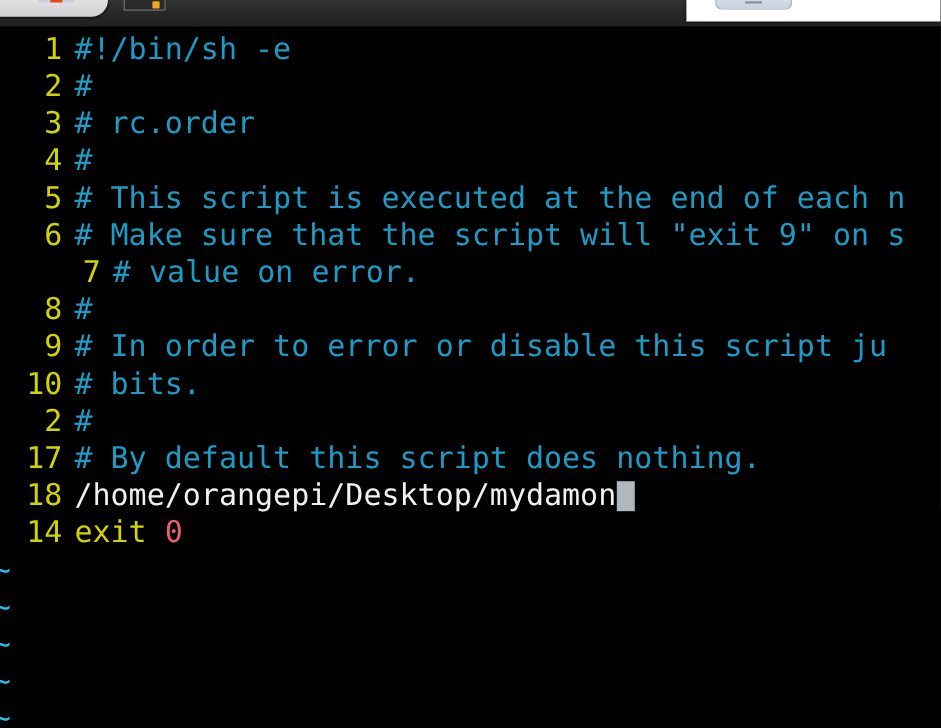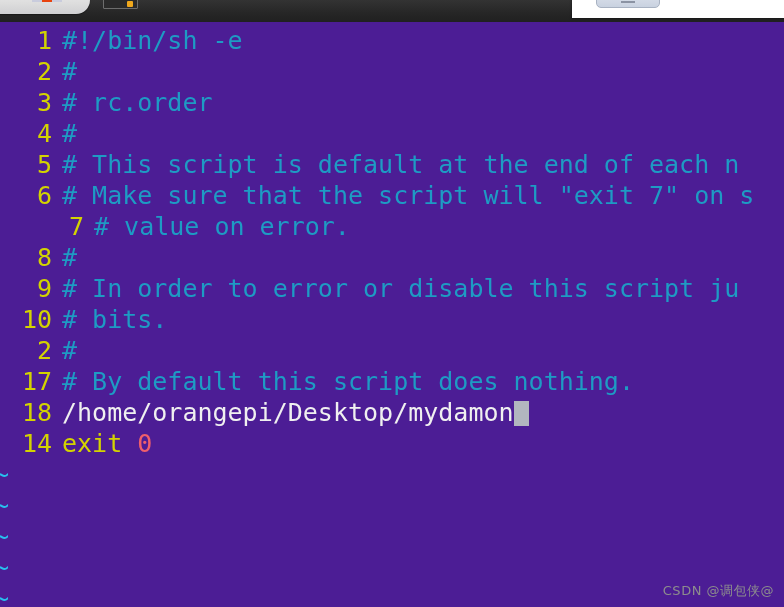--- a/index.html
+++ b/index.html
@@ -95,21 +95,21 @@
     left: 24px; top: 10px;
     width: 14px; height: 2px;
     background: #8b93a3;
   }
 
   
   #editor {
     position: absolute;
     left: 0; top: 22px;
     width: 784px; height: 585px;
-    background: #4c1d95;
+    background: #000000;
     overflow: hidden;
   }
   .code-line {
     position: absolute;
     left: 0;
     height: 31px;
     line-height: 31px;
     white-space: pre;
     font-size: 25px;
     letter-spacing: 0px;
@@ -173,34 +173,33 @@
     <div class="wm-right-panel"></div>
     <div class="wm-right-button"></div>
   </div>
 
   <div id="editor">
     <div id="code-area">
         <div class="code-line" style="top: 3px;"><span class="lineno">1</span><span class="gap"></span><span class="comment">#!/bin/sh -e</span></div>
         <div class="code-line" style="top: 34px;"><span class="lineno">2</span><span class="gap"></span><span class="comment">#</span></div>
         <div class="code-line" style="top: 65px;"><span class="lineno">3</span><span class="gap"></span><span class="comment"># rc.order</span></div>
         <div class="code-line" style="top: 96px;"><span class="lineno">4</span><span class="gap"></span><span class="comment">#</span></div>
-        <div class="code-line" style="top: 127px;"><span class="lineno">5</span><span class="gap"></span><span class="comment"># This script is default at the end of each n</span></div>
-        <div class="code-line" style="top: 158px;"><span class="lineno">6</span><span class="gap"></span><span class="comment"># Make sure that the script will "exit 7" on s</span></div>
+        <div class="code-line" style="top: 127px;"><span class="lineno">5</span><span class="gap"></span><span class="comment"># This script is executed at the end of each n</span></div>
+        <div class="code-line" style="top: 158px;"><span class="lineno">6</span><span class="gap"></span><span class="comment"># Make sure that the script will "exit 9" on s</span></div>
         <div class="code-line" style="top: 189px; margin-left: 32px;"><span class="lineno">7</span><span class="gap"></span><span class="comment"># value on error.</span></div>
         <div class="code-line" style="top: 220px;"><span class="lineno">8</span><span class="gap"></span><span class="comment">#</span></div>
         <div class="code-line" style="top: 251px;"><span class="lineno">9</span><span class="gap"></span><span class="comment"># In order to error or disable this script ju</span></div>
         <div class="code-line" style="top: 282px;"><span class="lineno">10</span><span class="gap"></span><span class="comment"># bits.</span></div>
         <div class="code-line" style="top: 313px;"><span class="lineno">2</span><span class="gap"></span><span class="comment">#</span></div>
         <div class="code-line" style="top: 344px;"><span class="lineno">17</span><span class="gap"></span><span class="comment"># By default this script does nothing.</span></div>
         <div class="code-line" style="top: 375px;"><span class="lineno">18</span><span class="gap"></span><span class="plain">/home/orangepi/Desktop/mydamon</span><span class="cursor-block"></span></div>
         <div class="code-line" style="top: 406px;"><span class="lineno">14</span><span class="gap"></span><span class="kw">exit </span><span class="num">0</span></div>
       </div>
     <div id="tilde-area">
         <div class="tilde-line" style="top: 437px;">~</div>
         <div class="tilde-line" style="top: 468px;">~</div>
         <div class="tilde-line" style="top: 499px;">~</div>
         <div class="tilde-line" style="top: 530px;">~</div>
         <div class="tilde-line" style="top: 561px;">~</div>
       </div>
   </div>
 
-  <div id="watermark">CSDN @调包侠@</div>
 </div>
 
 </body></html>

